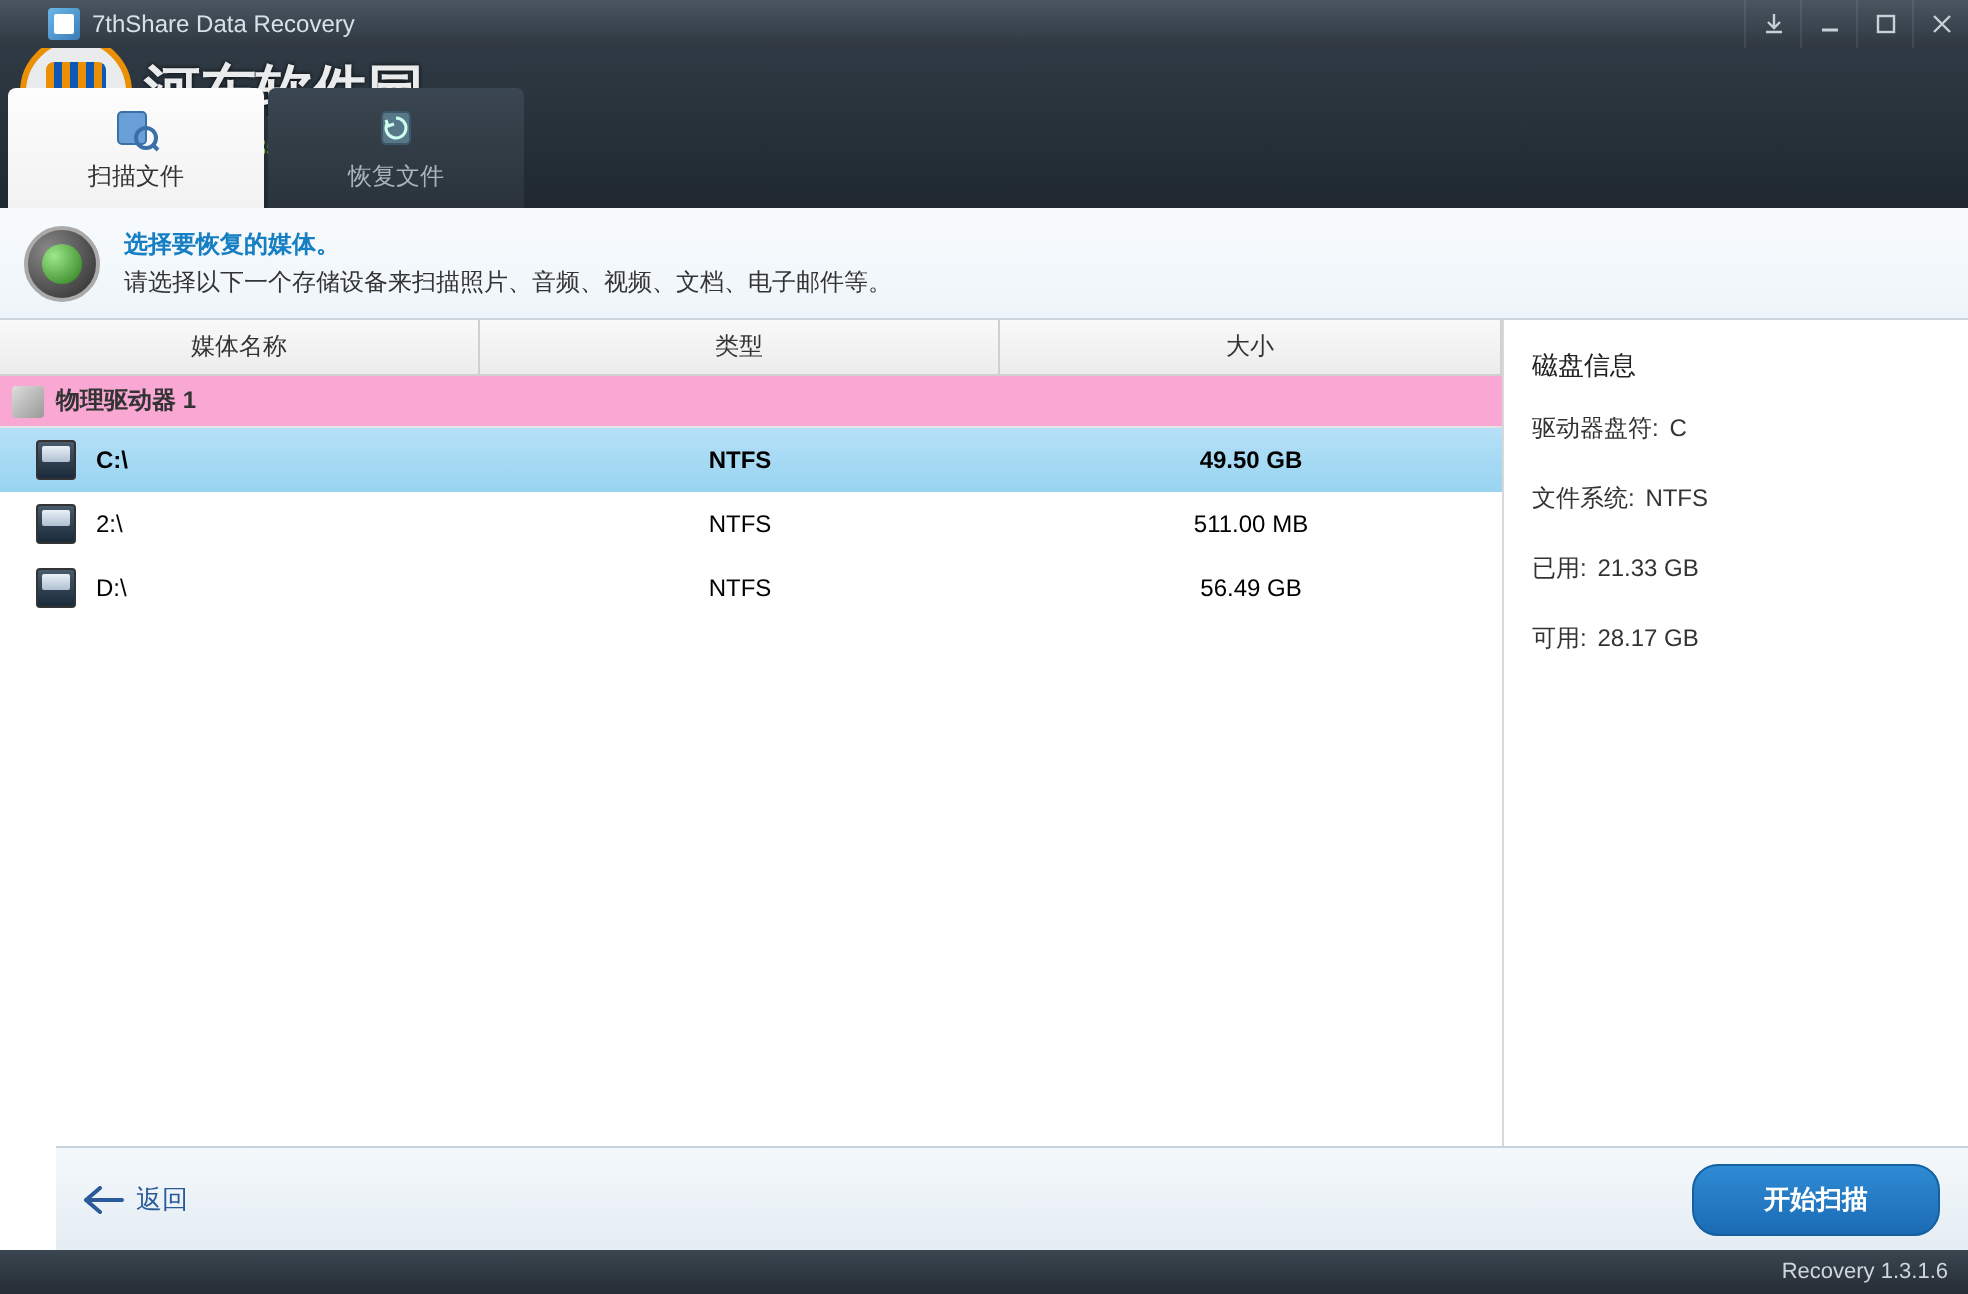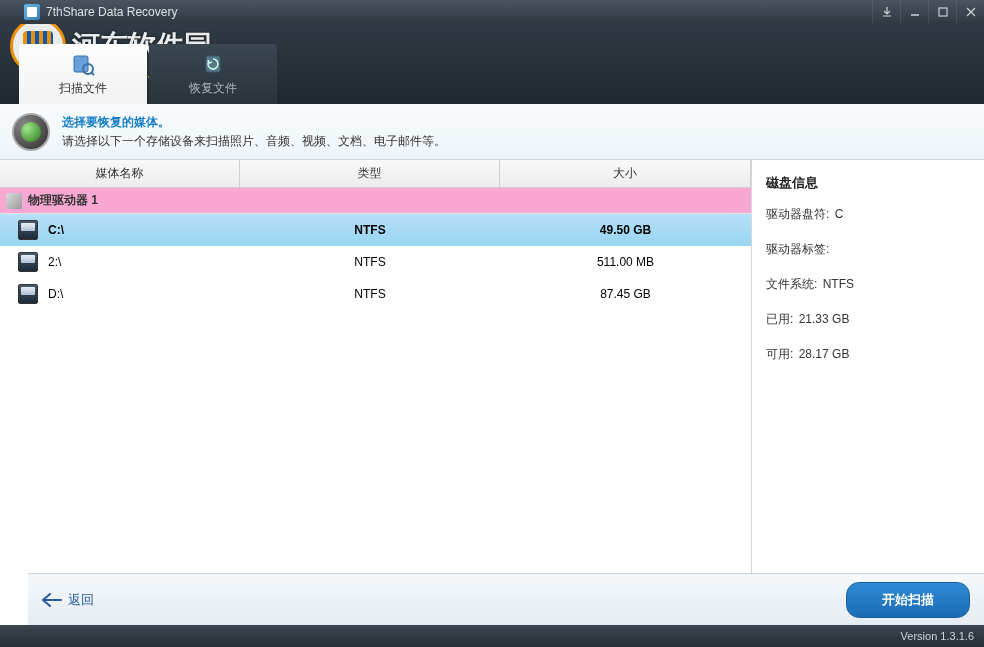--- a/index.html
+++ b/index.html
@@ -13,21 +13,21 @@
 .win-btn { width:28px; display:flex; align-items:center; justify-content:center; color:#c8d0d8; font-size:11px; border-left:1px solid rgba(255,255,255,0.08); cursor:pointer; }
 .win-btn svg { width:10px; height:10px; }
 
 .banner-area { height: 80px; background: linear-gradient(#2f3a44,#1f2830); position:relative; overflow:hidden; }
 .watermark { position:absolute; left:10px; top:-6px; display:flex; align-items:center; gap:6px; opacity:0.9; pointer-events:none; }
 .wm-logo { width:56px; height:56px; border-radius:50%; border:3px solid #ff9a00; background:#fff; display:flex; align-items:center; justify-content:center; }
 .wm-logo-inner { width:30px; height:30px; background: repeating-linear-gradient(90deg,#ff9a00 0 4px, transparent 4px 8px),#0a5cc4; border-radius:4px; }
 .wm-text { font-size:28px; font-weight:bold; color:#fff; text-shadow:0 0 2px #000; }
 .wm-url { position:absolute; left:70px; top:42px; color:#7ed321; font-size:13px; font-weight:bold; }
 
-.tabs { position:absolute; left:19px; bottom:0; display:flex; gap:2px; }
+.tabs { position:absolute; left:4px; bottom:0; display:flex; gap:2px; }
 .tab { width:128px; height:60px; display:flex; flex-direction:column; align-items:center; justify-content:center; gap:4px; border-radius:4px 4px 0 0; cursor:pointer; }
 .tab.active { background: linear-gradient(#fdfdfd,#f2f2f2); color:#333; }
 .tab.inactive { background: linear-gradient(#3a4650,#2a333c); color:#aab4bd; }
 .tab-icon { width:24px; height:24px; display:flex; align-items:center; justify-content:center; }
 .tab-label { font-size:12px; }
 
 .info-strip { height:56px; background:linear-gradient(#f8fbfd,#eef5fa); border-bottom:1px solid #ccd5dc; display:flex; align-items:center; padding:0 12px; }
 .info-icon { width:38px; height:38px; border-radius:50%; background:radial-gradient(circle at 30% 30%,#888,#2a2a2a); border:2px solid #aaa; margin-right:12px; position:relative; }
 .info-icon::after { content:""; position:absolute; left:7px; top:7px; width:20px; height:20px; border-radius:50%; background:radial-gradient(circle at 30% 30%,#9de88a,#2a7a1a); }
 .info-text .t1 { color:#167fc4; font-weight:bold; font-size:12px; margin-bottom:2px; }
@@ -49,21 +49,21 @@
 .data-row { height:32px; display:flex; align-items:center; font-size:12px; cursor:pointer; }
 .data-row:nth-child(even){ }
 .data-row.selected { background:linear-gradient(#b6e0f8,#98d4f0); font-weight:bold; }
 .data-row:not(.selected){ background:#fff; }
 .data-row .c-name { width:240px; display:flex; align-items:center; padding-left:18px; }
 .data-row .c-type { width:260px; text-align:center; }
 .data-row .c-size { flex:1; text-align:center; }
 .drive-icon { width:20px; height:20px; margin-right:10px; background:linear-gradient(#4a5a6a,#1a2a3a); border:1px solid #333; border-radius:2px; position:relative; }
 .drive-icon::after{content:"";position:absolute;left:2px;top:2px;right:2px;height:8px;background:linear-gradient(#e8f0f8,#b0c0d0);border-radius:1px;}
 
-.right-panel h3 { font-size:13px; color:#222; margin-bottom:14px; font-weight:bold; }
+.right-panel h3 { font-size:13px; color:#222; margin-bottom:14px; font-weight:normal; }
 .right-panel .kv { font-size:12px; color:#333; margin-bottom:18px; }
 .right-panel .kv .k { color:#333; }
 .right-panel .kv .v { color:#333; margin-left:2px; }
 
 .footer { height:52px; background:linear-gradient(#f4f8fb,#e4edf3); border-top:1px solid #c8d2da; display:flex; align-items:center; padding:0 14px; justify-content:space-between;margin-left:28px; }
 .back-link { display:flex; align-items:center; gap:6px; color:#2a5a9a; cursor:pointer; font-size:13px; }
 .back-link svg { width:20px; height:14px; }
 .start-btn { width:124px; height:36px; background:linear-gradient(#2f8bd4,#1a6bb4); color:#fff; border:1px solid #1560a0; border-radius:13px; display:flex; align-items:center; justify-content:center; font-size:13px; font-weight:bold; cursor:pointer; }
 
 .statusbar { height:22px; background:linear-gradient(#3a4650,#252d35); color:#cfd6dc; display:flex; align-items:center; justify-content:flex-end; padding-right:10px; font-size:11px; }
@@ -165,42 +165,41 @@
           </div>
           <div class="c-type">NTFS</div>
           <div class="c-size">511.00 MB</div>
         </div>
         <div class="data-row">
           <div class="c-name">
             <div class="drive-icon"></div>
             <span>D:\</span>
           </div>
           <div class="c-type">NTFS</div>
-          <div class="c-size">87.45 GB</div>
+          <div class="c-size">56.49 GB</div>
         </div>
       </div>
   </div>
 
   <div class="right-panel">
     <h3>磁盘信息</h3>
     <div class="kv"><span class="k">驱动器盘符:</span> <span class="v">C</span></div>
-    <div class="kv"><span class="k">驱动器标签:</span> <span class="v"></span></div>
     <div class="kv"><span class="k">文件系统:</span> <span class="v">NTFS</span></div>
     <div class="kv"><span class="k">已用:</span> <span class="v">21.33 GB</span></div>
     <div class="kv"><span class="k">可用:</span> <span class="v">28.17 GB</span></div>
   </div>
 </div>
 
 <div class="footer">
   <div class="back-link">
     <svg viewBox="0 0 20 14">
         <path d="M8 1L1 7l7 6M1 7h18" stroke="#2a5a9a" stroke-width="2" fill="none" stroke-linecap="round" stroke-linejoin="round"></path>
       </svg>
     <span>返回</span>
   </div>
   <div class="start-btn">
     <span>开始扫描</span>
   </div>
 </div>
 
 <div class="statusbar">
-  <span>Version 1.3.1.6</span>
+  <span>Recovery 1.3.1.6</span>
 </div>
 
 </body></html>

